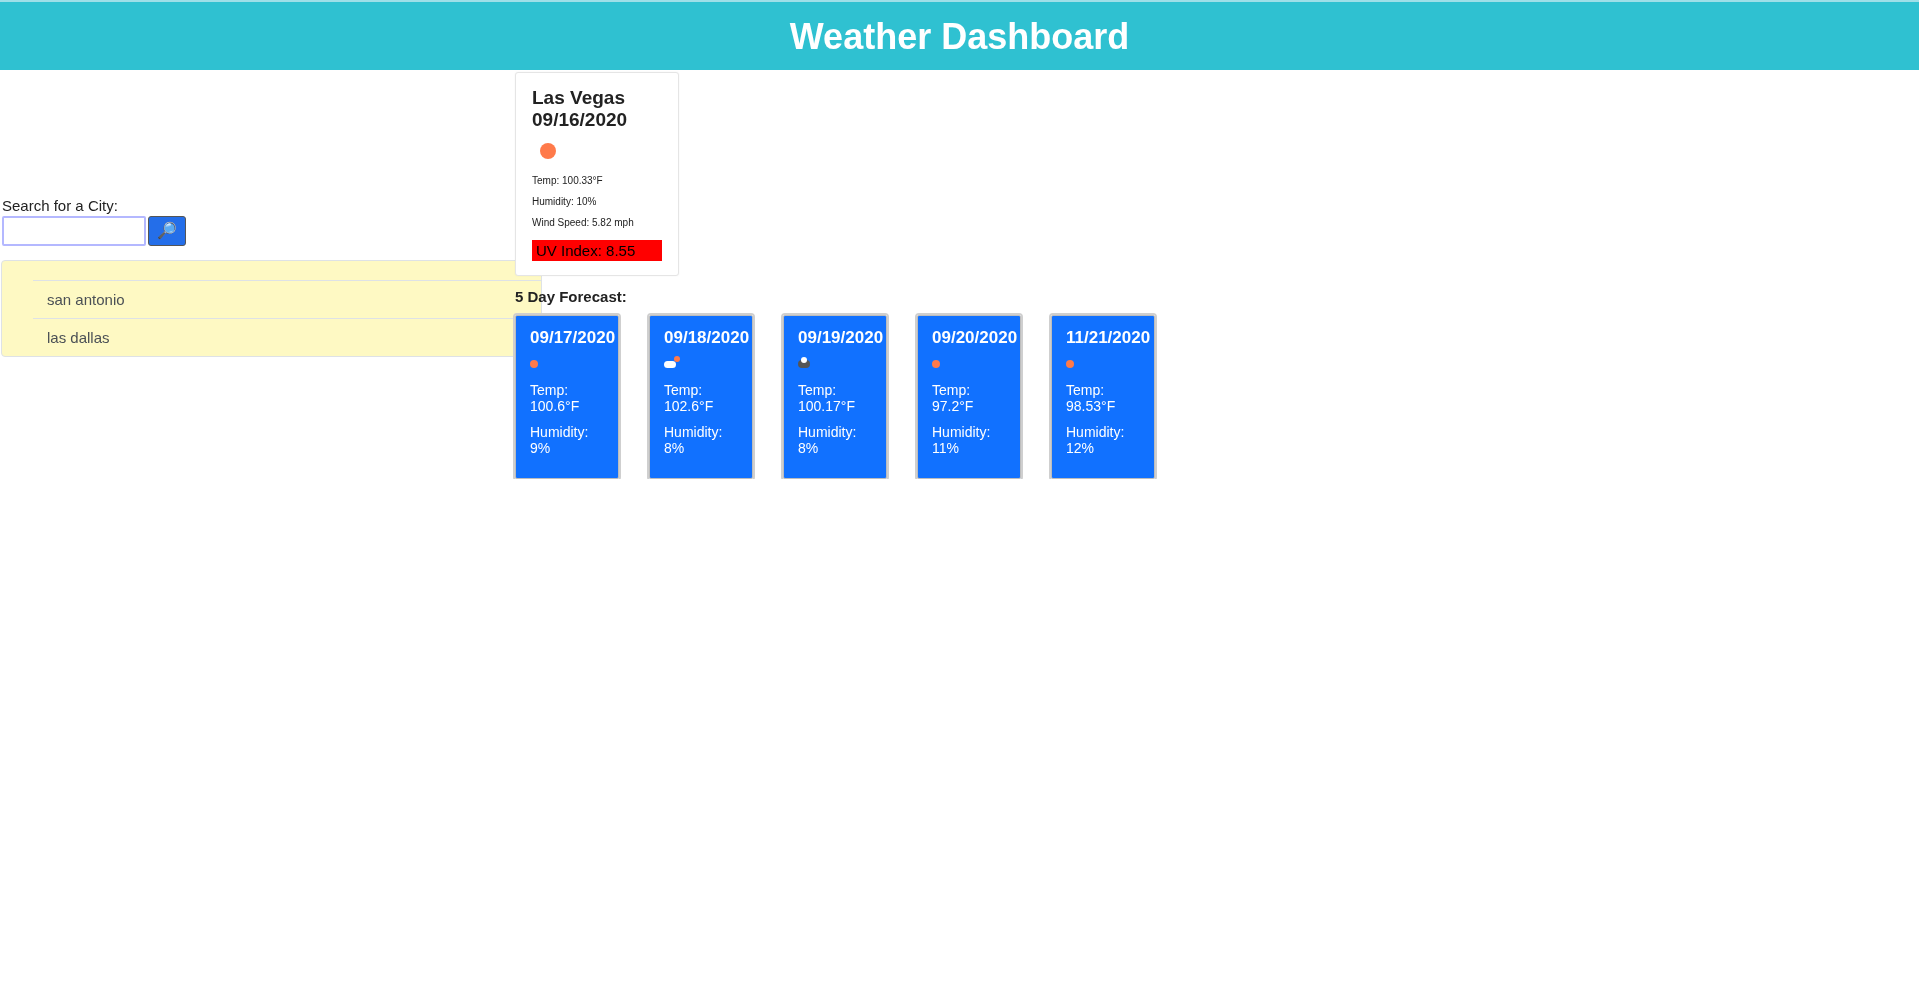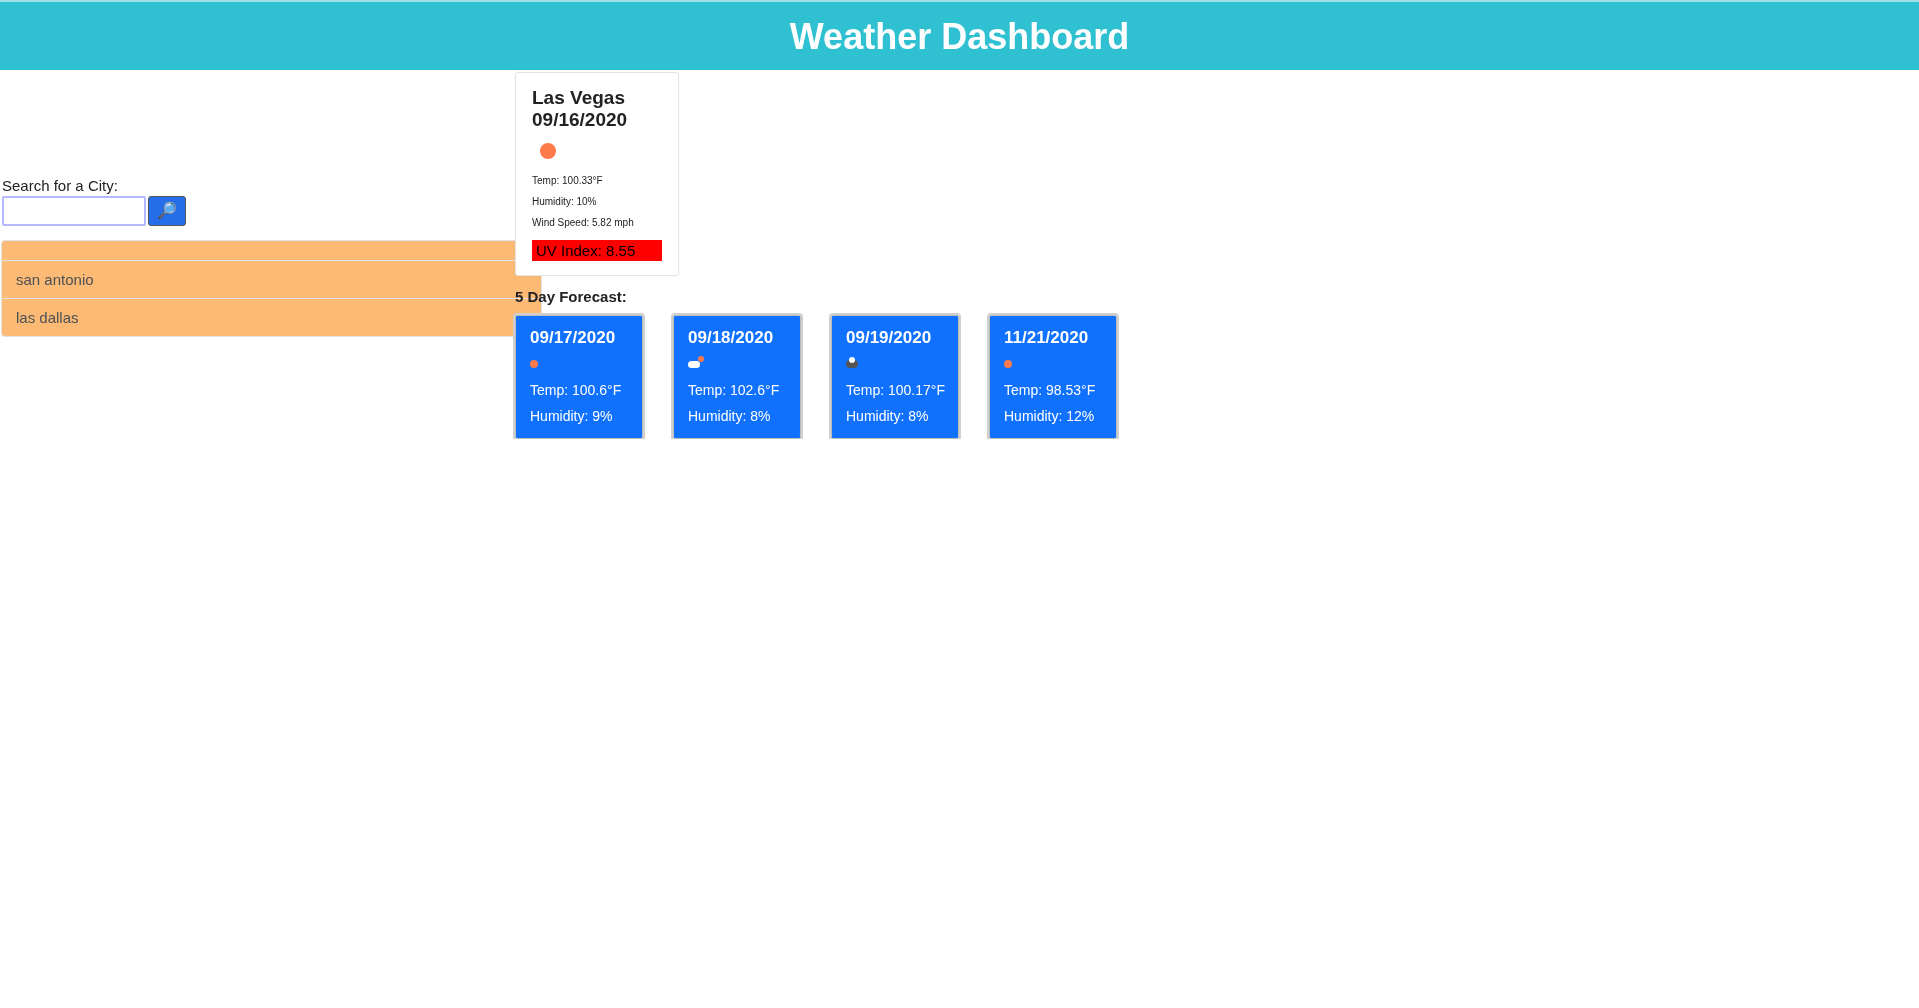--- a/index.html
+++ b/index.html
@@ -66,23 +66,24 @@
     display: flex;
     align-items: center;
     justify-content: center;
     font-size: 16px;
     color: #000;
   }
   .history {
     margin-top: 14px;
     border: 1px solid #dee2e6;
     border-radius: 4px;
-    background: #fdba74;
+    background: #fef9c3;
     width: 541px;
     margin-left: 1px;
+    padding-left: 31px;
   }
   .history-blank {
     border-bottom: 1px solid #dee2e6;
     height: 20px;
   }
   .history-item {
     border-bottom: 1px solid #dee2e6;
     padding: 10px 14px;
     font-size: 15px;
     color: #4b5055;
@@ -129,26 +130,26 @@
   .forecast-title {
     font-size: 15px;
     font-weight: 700;
     margin: 12px 0 10px 0;
   }
   .forecast-row {
     display: flex;
     gap: 30px;
   }
   .forecast-card {
-    width: 128px;
+    width: 104px;
     background: #1171ff;
     color: #fff;
     border: 1px solid #bdbdbd;
     border-radius: 2px;
-    padding: 12px 12px 14px 14px;
+    padding: 12px 12px 22px 14px;
     box-shadow: 0 0 0 2px #d7d7d7 inset;
     box-shadow: none;
     outline: 2px solid #cfcfcf;
     outline-offset: 0;
   }
   .forecast-date {
     font-size: 17px;
     font-weight: 700;
     margin: 0 0 6px 0;
   }
@@ -251,20 +252,26 @@
         <div class="forecast-text">Humidity: 8%</div>
       </div>
 
       <div class="forecast-card">
         <div class="forecast-date">09/19/2020</div>
         <div class="forecast-icon"><span class="fc-cloud-dark"></span></div>
         <div class="forecast-text">Temp: 100.17°F</div>
         <div class="forecast-text">Humidity: 8%</div>
       </div>
 
+      <div class="forecast-card">
+        <div class="forecast-date">09/20/2020</div>
+        <div class="forecast-icon"><span class="fc-circle"></span></div>
+        <div class="forecast-text">Temp: 97.2°F</div>
+        <div class="forecast-text">Humidity: 11%</div>
+      </div>
 
       <div class="forecast-card">
         <div class="forecast-date">11/21/2020</div>
         <div class="forecast-icon"><span class="fc-circle"></span></div>
         <div class="forecast-text">Temp: 98.53°F</div>
         <div class="forecast-text">Humidity: 12%</div>
       </div>
 
     </div>
   </div>

